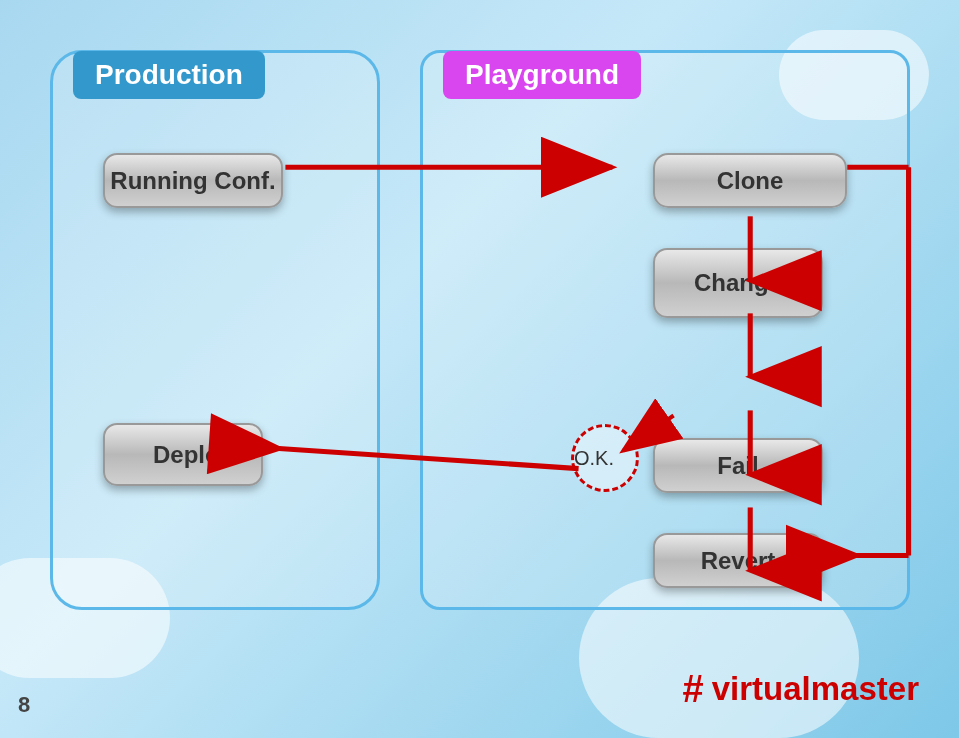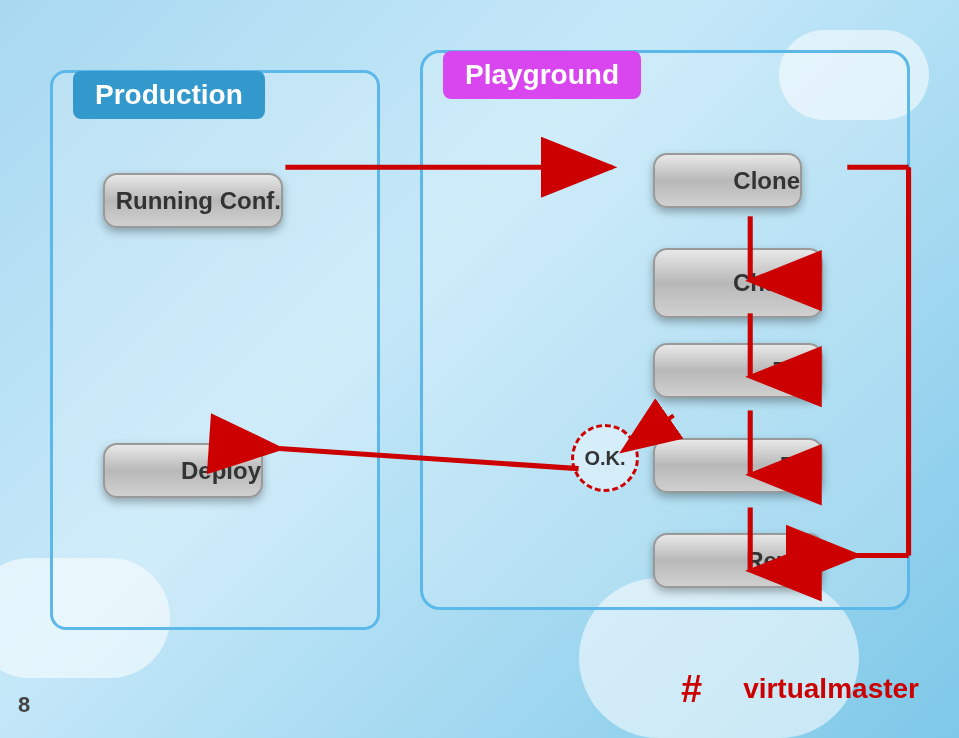--- a/index.html
+++ b/index.html
@@ -55,23 +55,22 @@
     }
 
     
     .production-box {
       position: absolute;
       left: 20px;
       top: 20px;
       width: 330px;
       height: 560px;
       border: 3px solid #5bb8e8;
-      border-radius: 16px;
+      border-radius: 32px;
       background: rgba(255,255,255,0.18);
-      margin-top: 20px;
     }
 
     .production-label {
       position: absolute;
       top: -2px;
       left: 20px;
       background: #3399cc;
       color: white;
       font-size: 28px;
       font-weight: bold;
@@ -105,49 +104,50 @@
 
     
     .node {
       position: absolute;
       border-radius: 14px;
       background: linear-gradient(180deg, #e8e8e8 0%, #b8b8b8 50%, #d0d0d0 100%);
       border: 2px solid #999;
       box-shadow: 0 4px 8px rgba(0,0,0,0.3);
       display: flex;
       align-items: center;
-      justify-content: flex-end;
+      justify-content: center;
       font-size: 24px;
       font-weight: bold;
       color: #333;
     }
 
     
     .node-running-conf {
       left: 50px;
       top: 100px;
       width: 180px;
       height: 55px;
     }
 
     
     .node-deploy {
       left: 50px;
       top: 370px;
       width: 160px;
-      height: 55px;
+      height: 63px;
       padding-left: 20px;
     }
 
     
     .node-clone {
       left: 230px;
       top: 100px;
-      width: 149px;
-      height: 55px;
+      width: 194px;
+      height: 55px;
+      border-radius: 15px;
     }
 
     
     .node-change {
       left: 230px;
       top: 195px;
       width: 170px;
       height: 70px;
     }
 
@@ -180,23 +180,22 @@
       position: absolute;
       left: 148px;
       top: 371px;
       width: 68px;
       height: 68px;
       border-radius: 50%;
       border: 3px dashed #cc0000;
       background: rgba(255,255,255,0.4);
       display: flex;
       align-items: center;
-      justify-content: center;
       font-size: 20px;
-      font-weight: bold;
+      font-weight: normal;
       color: #333;
     }
 
     
     .arrows-svg {
       position: absolute;
       top: 0;
       left: 0;
       width: 100%;
       height: 100%;
@@ -214,24 +213,23 @@
     }
 
     .vm-hash {
       color: #cc0000;
       font-size: 38px;
       font-weight: 900;
       line-height: 1;
     }
 
     .vm-text {
-      font-size: 28px;
+      font-size: 33px;
       font-weight: bold;
       color: #333;
-      margin-left: 33px;
     }
 
     .vm-text span {
       color: #cc0000;
     }
   </style>
 </head>
 <body>
 
 <div class="cloud cloud-1"></div>
@@ -256,23 +254,20 @@
     <div class="playground-label">Playground</div>
 
     <div class="node node-clone">
       <span>Clone</span>
     </div>
 
     <div class="node node-change">
       <span>Change</span>
     </div>
 
-    <div class="node node-test">
-      <span>Test</span>
-    </div>
 
     <div class="node node-fail">
       <span>Fail</span>
     </div>
 
     <div class="node node-revert">
       <span>Revert</span>
     </div>
 
     <div class="ok-circle">

